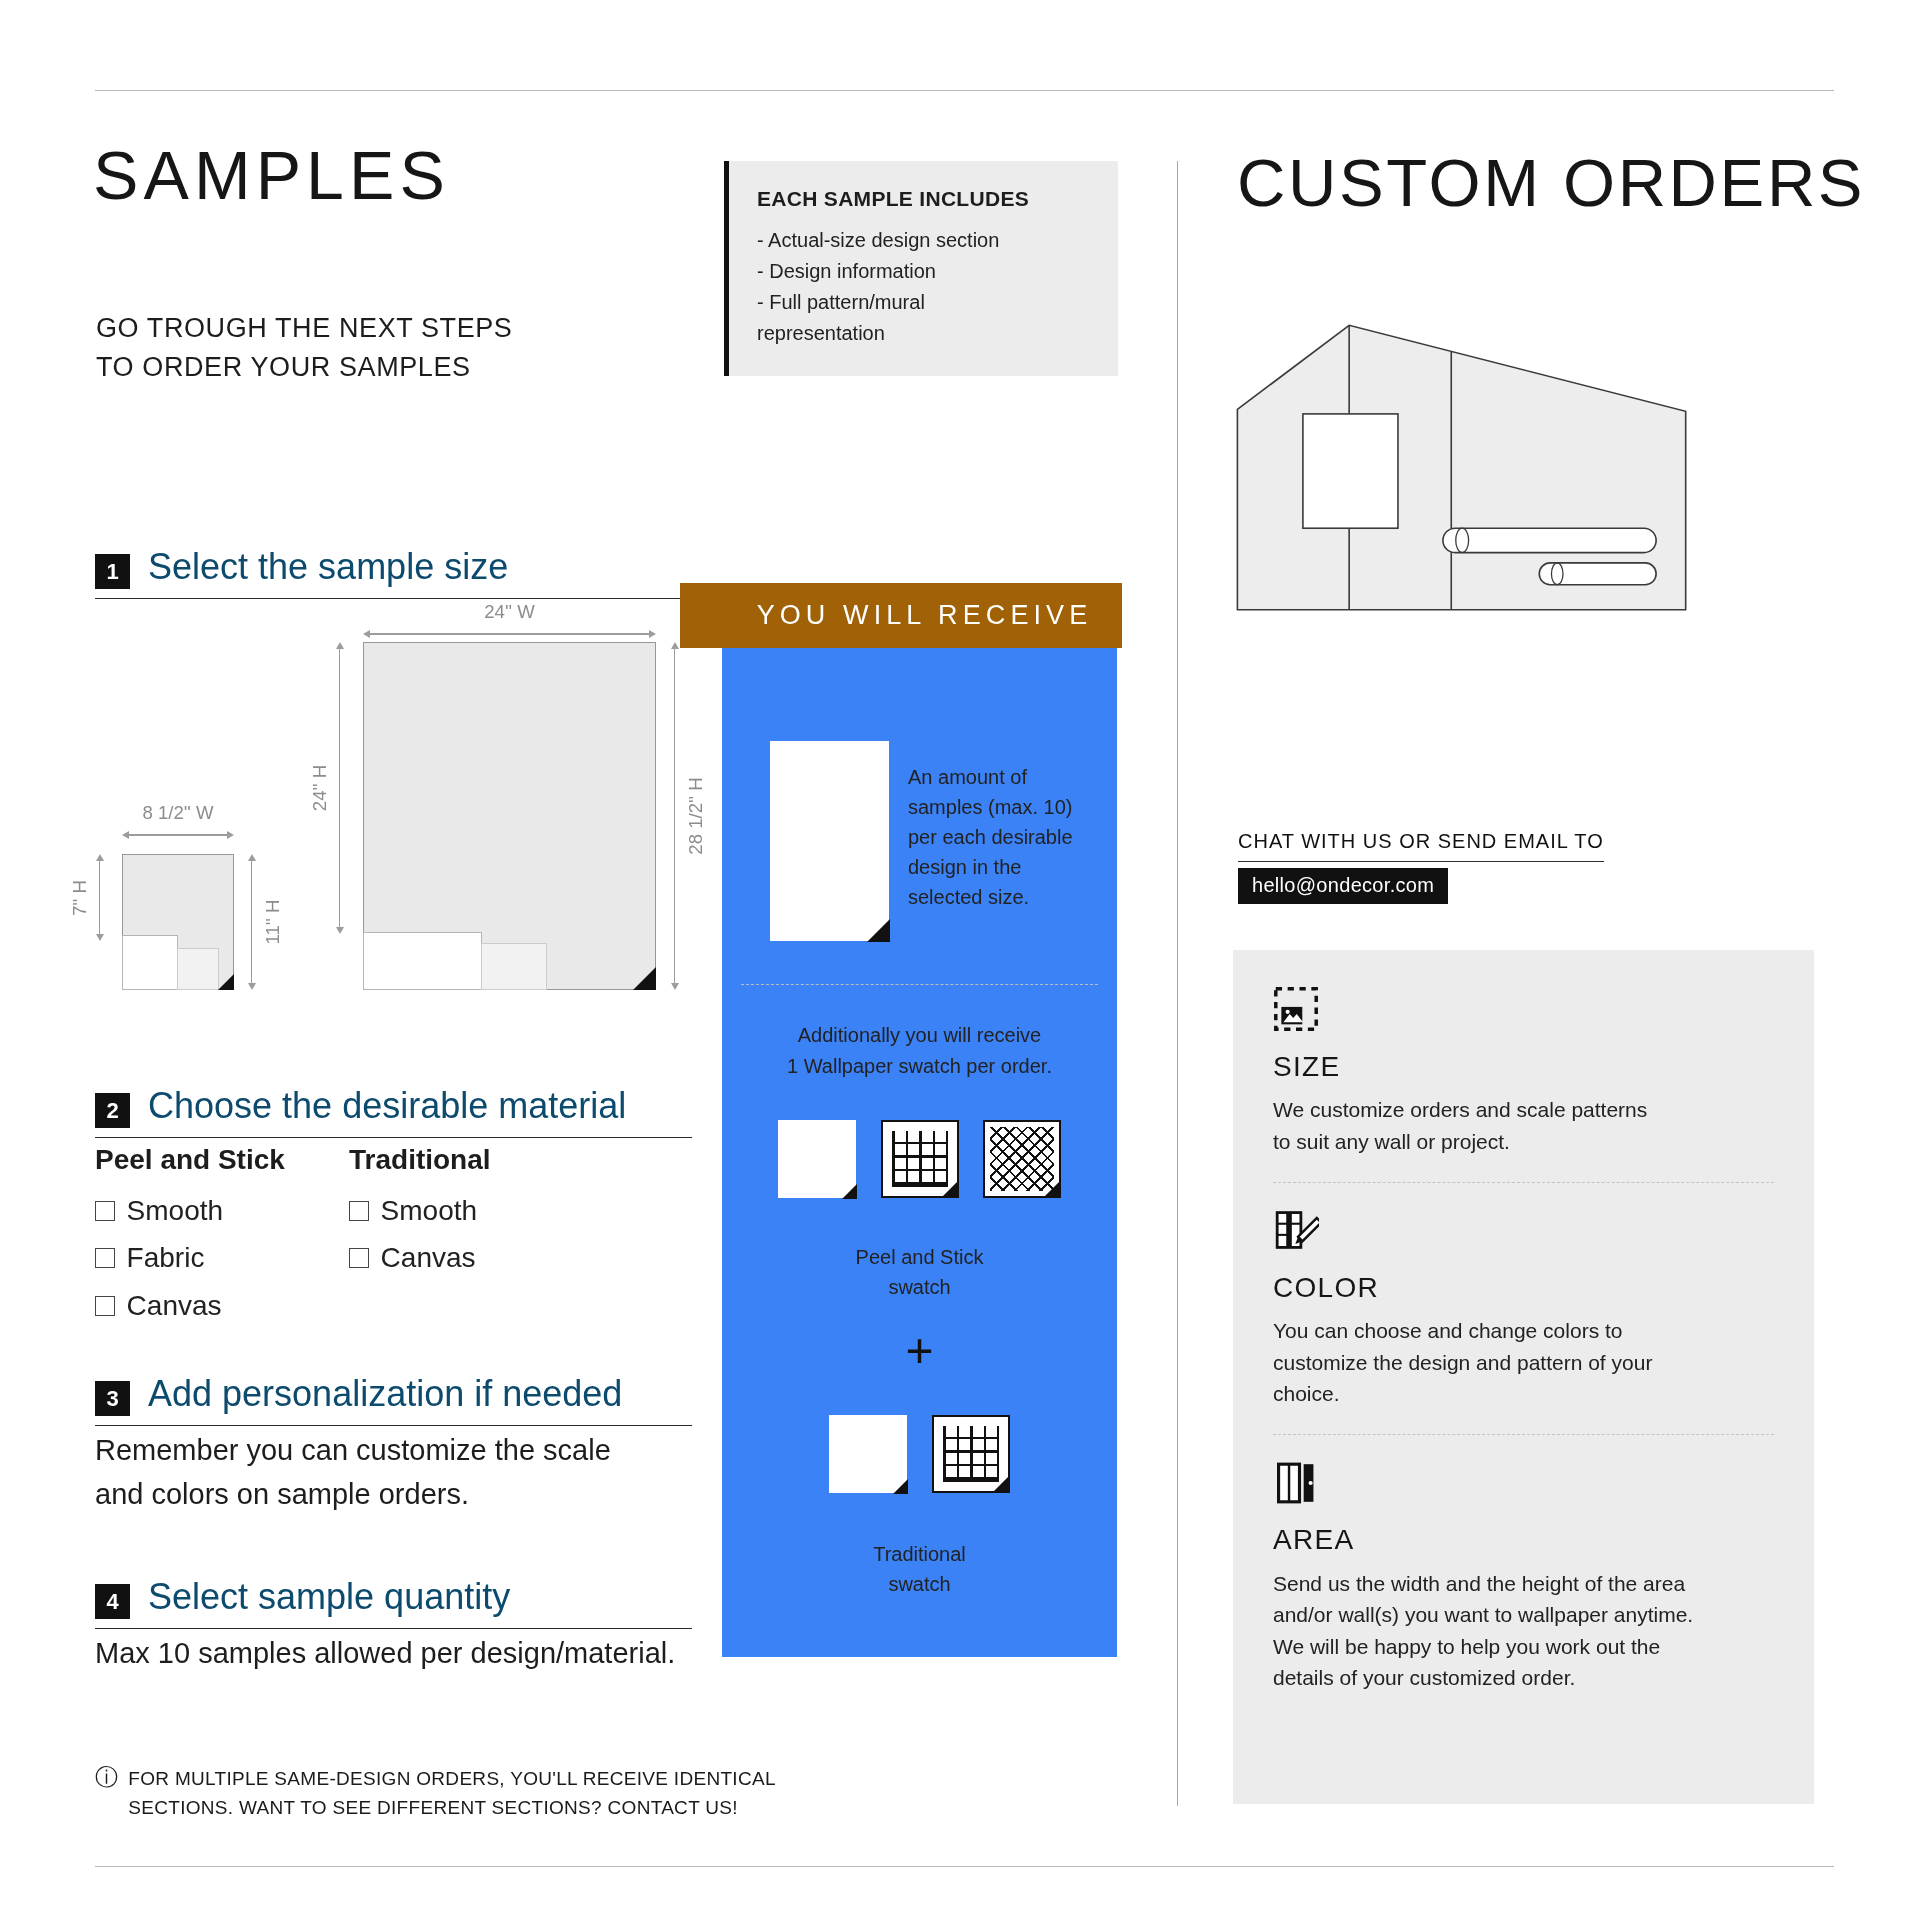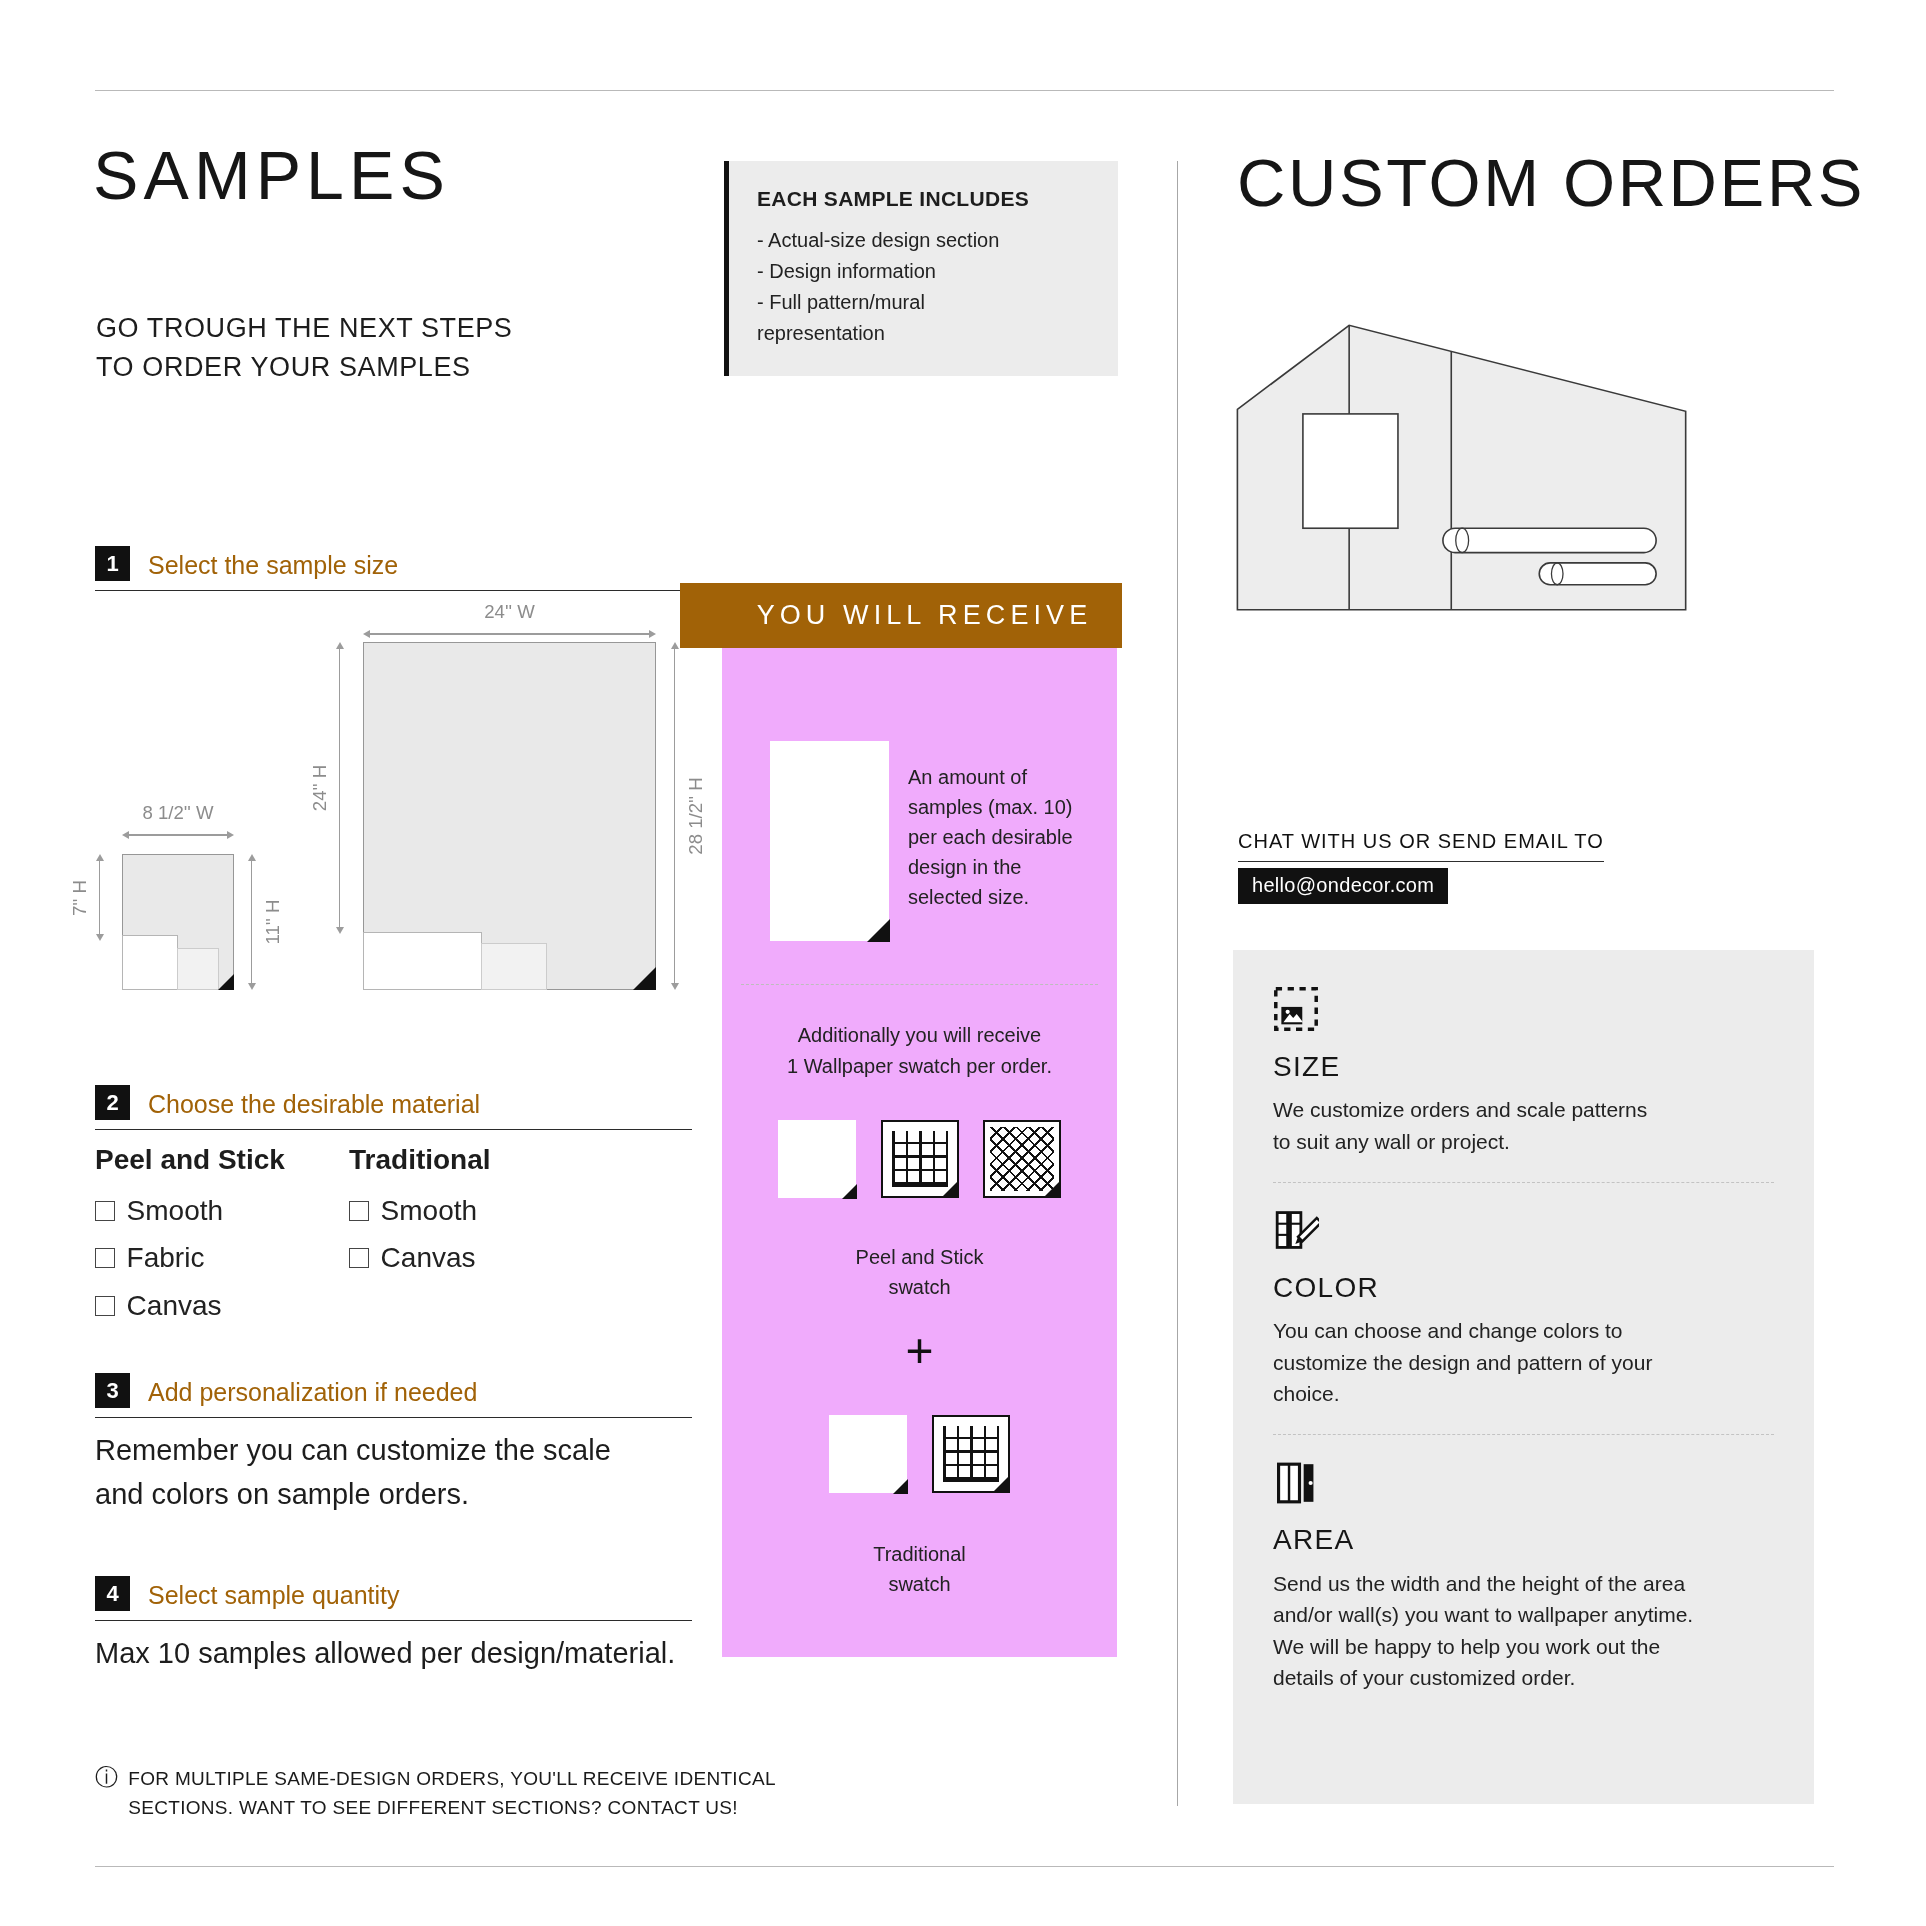--- a/index.html
+++ b/index.html
@@ -16,21 +16,21 @@
   .includes{position:absolute;left:724px;top:161px;width:394px;box-sizing:border-box;
             background:#ececec;border-left:5.1px solid #111;padding:26px 43px 27px 28px;}
   .includes .t{font-size:21px;font-weight:bold;margin-bottom:14px;letter-spacing:0.3px;}
   .includes .i{font-size:20px;line-height:1.55;color:#222;}
 
   
   .step{position:absolute;left:95px;width:597px;display:flex;align-items:flex-end;gap:18px;
         border-bottom:1.3px solid #2b2b2b;padding-bottom:9px;}
   .stepnum{width:35px;height:35px;background:#111;color:#fff;font-size:22px;font-weight:bold;
            display:flex;align-items:center;justify-content:center;flex:0 0 auto;}
-  .steplabel{font-size:25px;color:#a16207;padding-bottom:1.3px;}
+  .steplabel{font-size:36px;color:#0c4a6e;padding-bottom:1.3px;}
 
   
   .srect{position:absolute;background:#e9e9e9;border:1.3px solid #979797;box-sizing:border-box;}
   .fold{position:absolute;right:-0.6px;bottom:-0.6px;width:0;height:0;border-style:solid;}
   .fold.f34{border-width:0 0 23px 23px;border-color:transparent transparent #111 transparent;}
   .fold.f26{border-width:0 0 16.7px 16.7px;border-color:transparent transparent #111 transparent;}
   .fold.f24{border-width:0 0 15.4px 15.4px;border-color:transparent transparent #111 transparent;}
   .inner-white{position:absolute;left:-1.3px;bottom:-1.3px;background:#fff;border:1.3px solid #b5b5b5;}
   .inner-gray{position:absolute;bottom:-1.3px;background:#f2f2f2;border:1.3px solid #cccccc;}
 
@@ -58,21 +58,21 @@
   .bodytext{position:absolute;font-size:29px;line-height:1.5;color:#1d1d1d;}
 
   .footnote{position:absolute;left:95px;top:1764px;display:flex;gap:10.3px;align-items:flex-start;}
   .footnote .ic{font-size:23px;line-height:1.2;}
   .footnote .tx{font-size:19px;line-height:1.55;letter-spacing:0.3px;color:#1a1a1a;}
 
   
   .recv-head{position:absolute;left:680px;top:583px;width:395px;height:65px;background:#a16207;
              color:#fff;display:flex;align-items:center;justify-content:center;
              font-size:27px;letter-spacing:5.1px;padding-left:47px;}
-  .recv-body{position:absolute;left:722px;top:648px;width:395px;height:1009px;background:#f0abfc;}
+  .recv-body{position:absolute;left:722px;top:648px;width:395px;height:1009px;background:#3b82f6;}
   .sample-sheet{position:absolute;left:48px;top:93px;width:119px;height:200px;background:#fff;}
   .recv-sample-text{position:absolute;left:186px;top:114px;width:193px;font-size:20px;line-height:1.5;color:#222;}
   .recv-dash{position:absolute;left:19px;top:336px;width:357px;border-top:1.3px dashed #bdbdbd;}
   .recv-add{position:absolute;left:19px;top:372px;width:357px;text-align:center;font-size:20px;line-height:1.55;color:#222;}
   .swrow{position:absolute;left:0;width:395px;display:flex;justify-content:center;gap:24.4px;}
   .swatch{position:relative;width:78px;height:78px;background:#fff;box-sizing:border-box;}
   .swatch.bordered{border:2.6px solid #111;}
   .pat-grid{position:absolute;inset:9px;
      background-image:repeating-linear-gradient(0deg,#111 0 2.6px,transparent 2.6px 13.5px),
                       repeating-linear-gradient(90deg,#111 0 2.6px,transparent 2.6px 13.5px);

